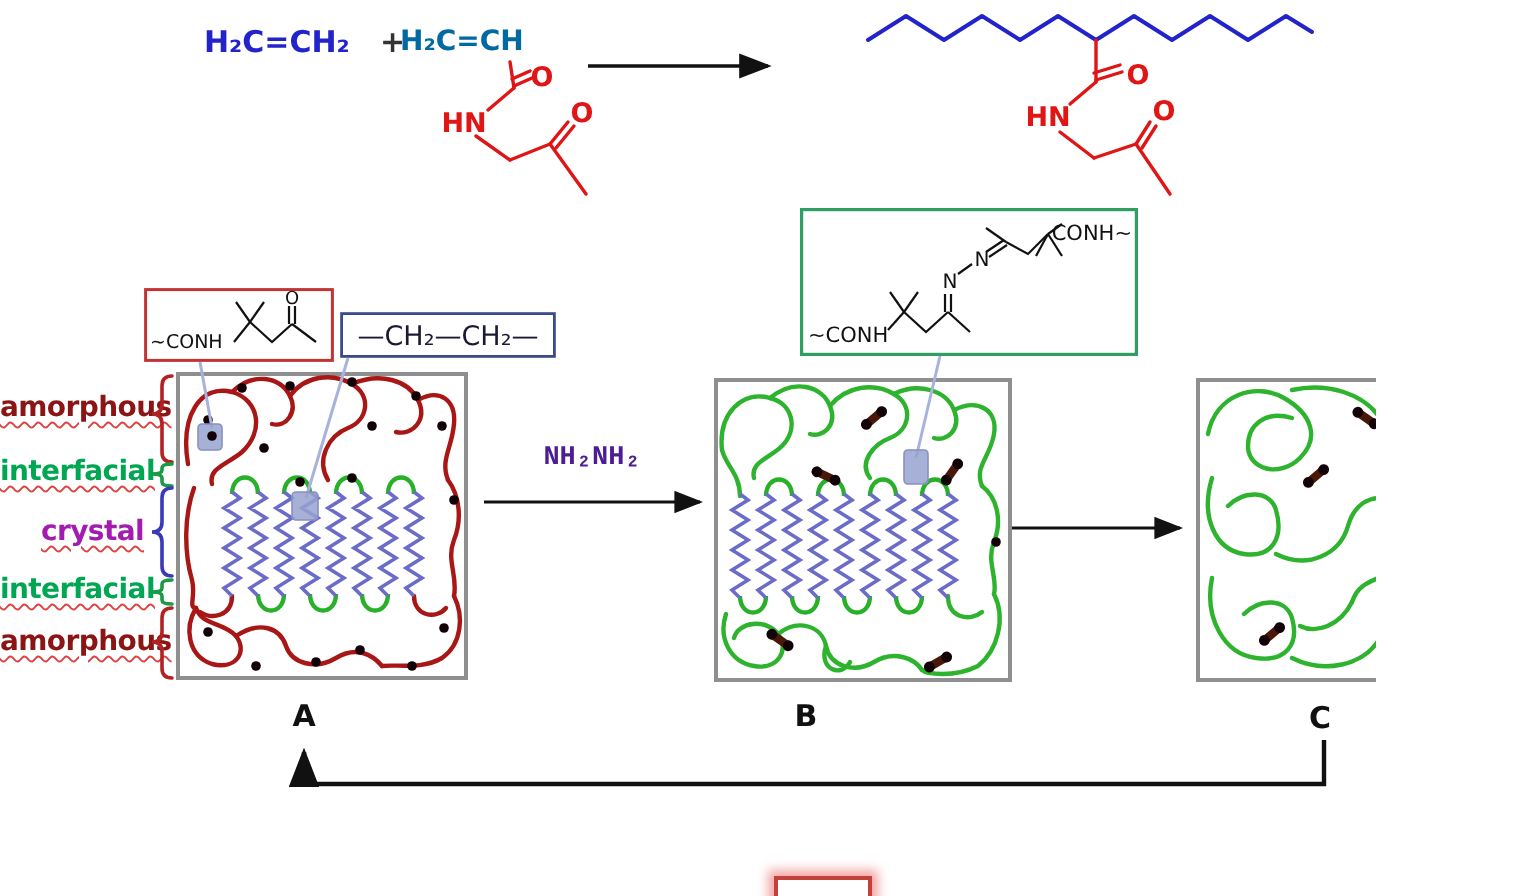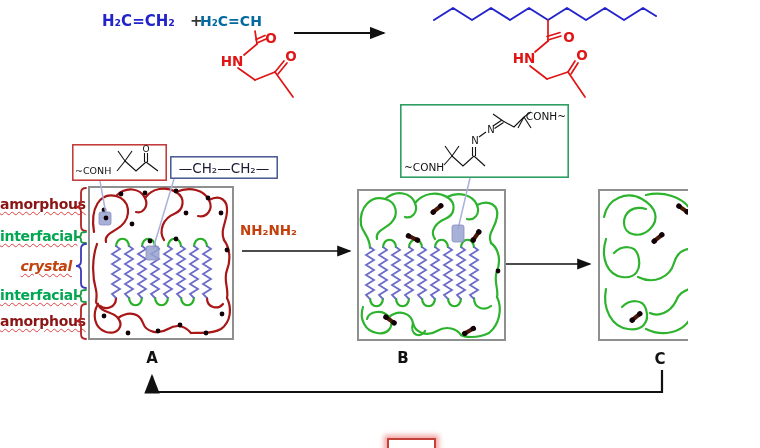--- a/index.html
+++ b/index.html
@@ -4,22 +4,22 @@
 <style>
   html,body{margin:0;padding:0;background:#fff;}
   #canvas{position:relative;width:688px;height:448px;background:#fff;overflow:hidden;
           font-family:"DejaVu Sans",sans-serif;}
   .abs{position:absolute;}
   .formula{font-size:15px;font-weight:bold;white-space:nowrap;}
   .blue{color:#2323cc;} .red{color:#0369a1;} .plus{color:#333;font-weight:bold;}
   .region-label{width:72px;text-align:right;padding-right:2px;font-size:14px;font-weight:bold;
     letter-spacing:-0.3px;text-decoration-line:underline;text-decoration-style:wavy;
     text-decoration-color:#e04040;text-decoration-thickness:1px;text-underline-offset:2px;white-space:nowrap;}
-  .lab-amorphous{color:#8b1515;} .lab-interfacial{color:#00a651;} .lab-crystal{color:#c2410c;font-style:italic;}
-  .step-text{font-size:13.5px;color:#c2410c;text-align:left;white-space:nowrap;}
+  .lab-amorphous{color:#8b1515;} .lab-interfacial{color:#00a651;} .lab-crystal{color:#a21caf;}
+  .step-text{font-size:13.5px;color:#4c1d95;text-align:center;white-space:nowrap;font-family:Liberation Mono, monospace;}
   .panel-label{font-size:15px;font-weight:bold;color:#111;text-align:center;width:20px;}
   .ozone-box{width:45px;height:38px;border:2.5px solid #c4403a;background:#fff;
     box-shadow:0 0 5px 3px rgba(242,150,150,0.85);display:flex;align-items:center;justify-content:center;
     font-size:21px;font-weight:bold;color:#e01212;}
   .smudge{width:50px;height:4px;background:#9dbede;opacity:.8;border-radius:2px;}
   svg{display:block;overflow:visible;}
   svg text{font-family:"DejaVu Sans",sans-serif;}
 </style>
 </head>
 <body>

